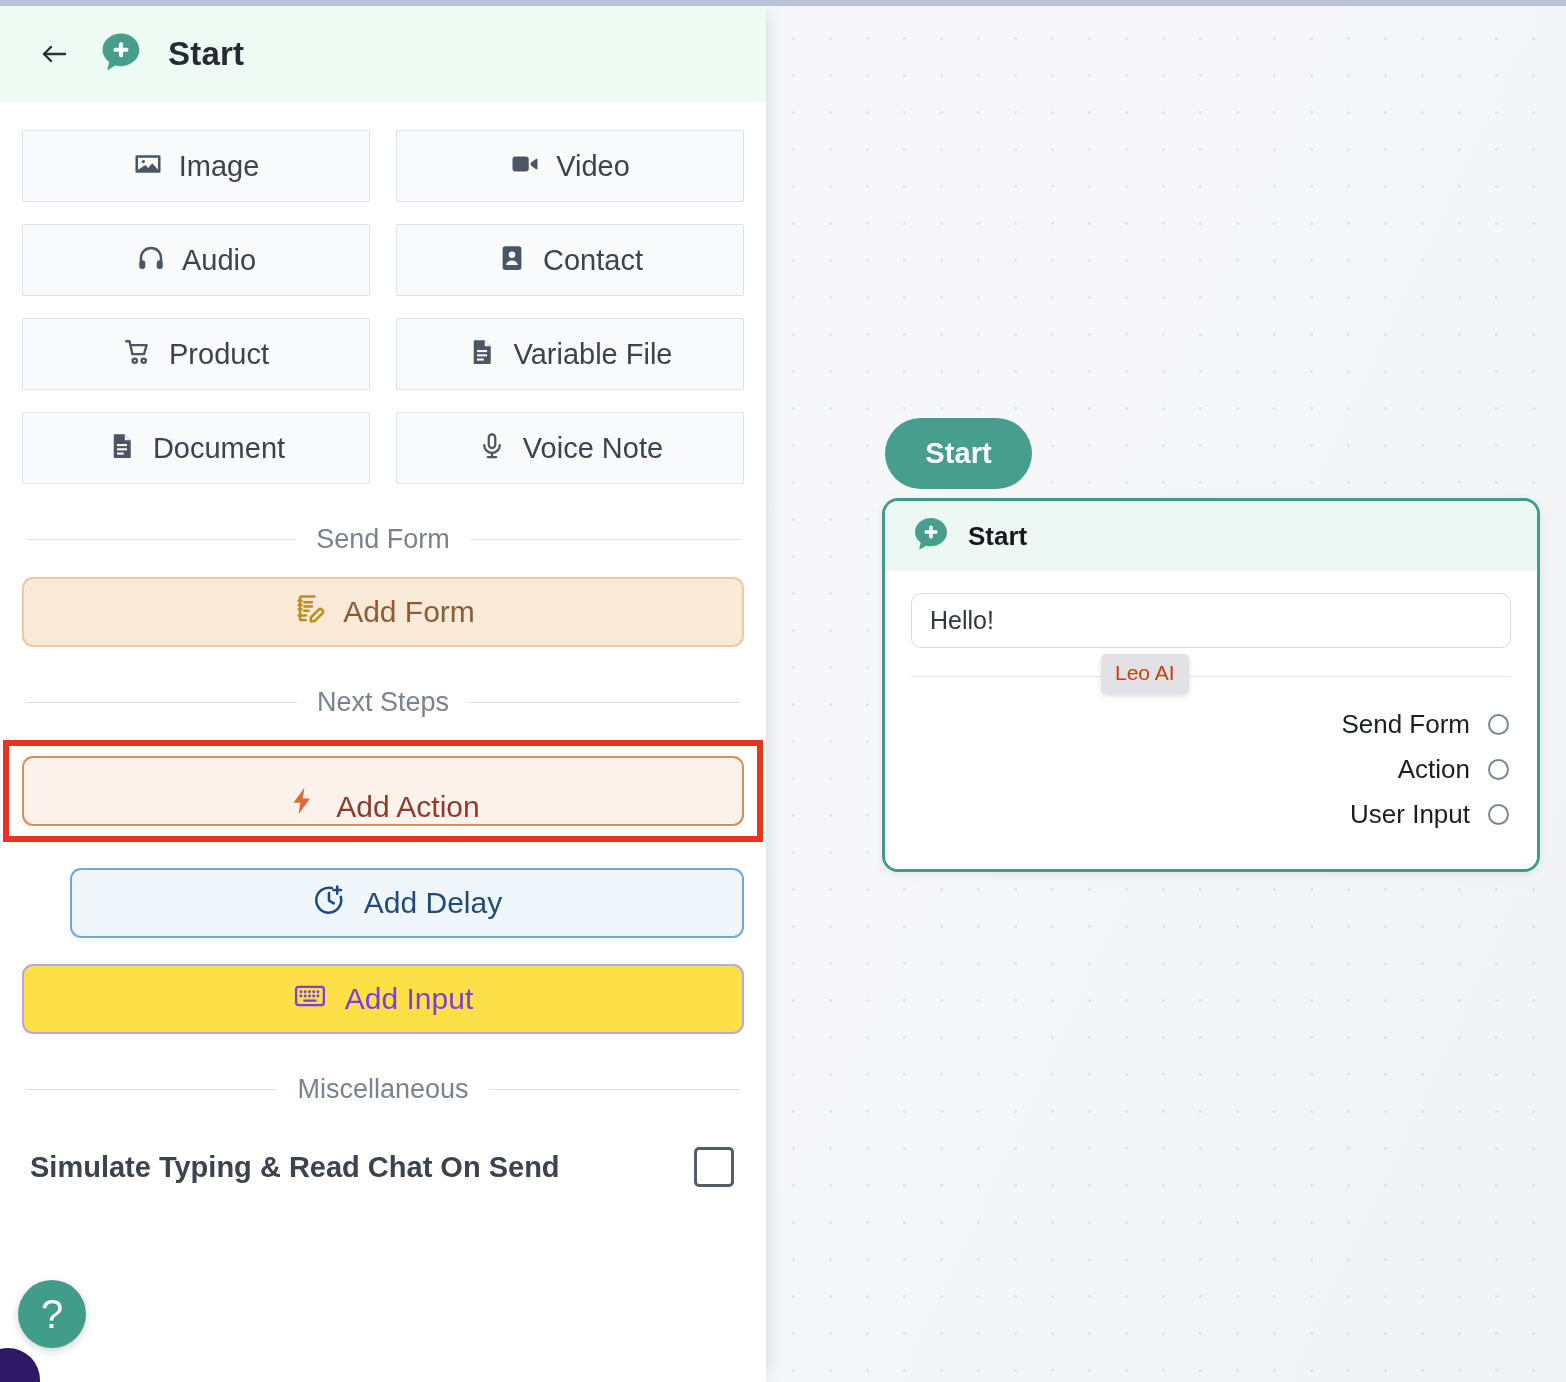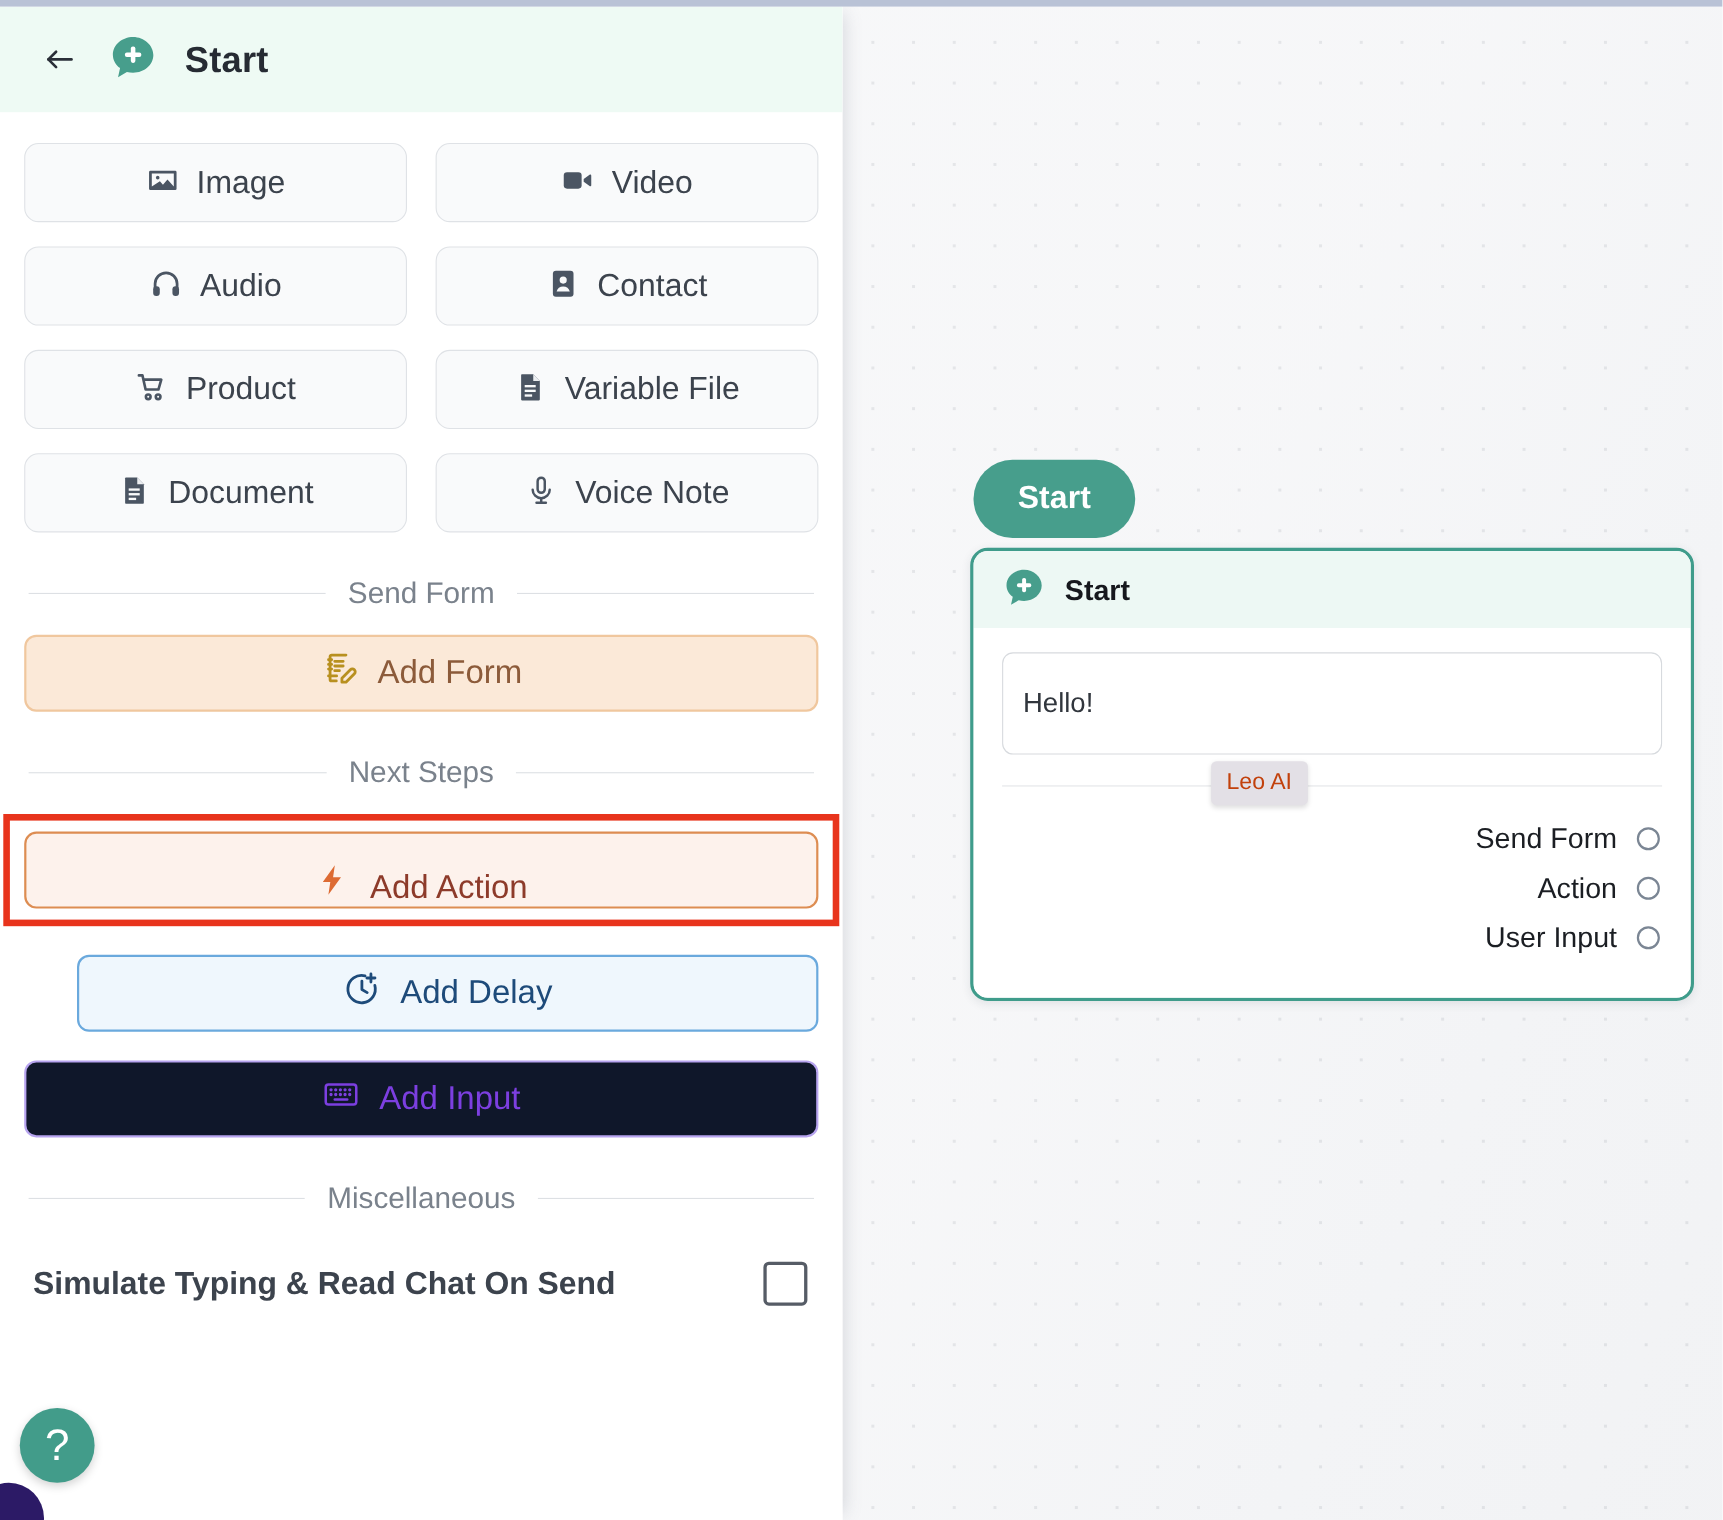--- a/index.html
+++ b/index.html
@@ -93,21 +93,21 @@
   .node-head-title {
     font-size: 26px;
     font-weight: 700;
     color: #16181d;
   }
   .node-body { padding: 22px 26px 22px 26px; background:#fff; }
 
   .msg-field {
     border: 1px solid #d7dade;
     border-radius: 10px;
-    height: 93px;
+    height: 55px;
     display: flex;
     align-items: center;
     padding: 0 18px;
     font-size: 25px;
     color: #31363d;
     background: #fff;
   }
 
   .node-divider-wrap {
     position: relative;
@@ -190,21 +190,21 @@
   
   .media-grid {
     display: grid;
     grid-template-columns: 1fr 1fr;
     column-gap: 26px;
     row-gap: 22px;
   }
   .media-btn {
     height: 72px;
     border: 1px solid #dfe2e6;
-    border-radius: 13px;
+    border-radius: 2px;
     background: #f9fafb;
     display: flex;
     align-items: center;
     justify-content: center;
     gap: 16px;
     cursor: pointer;
   }
   .media-btn .mlabel {
     font-size: 29px;
     color: #3c434d;
@@ -248,21 +248,21 @@
     color: #8d3b2a;
     align-items: flex-end;
   }
   .btn-delay {
     background: #eff7fd;
     border-color: #6aa9dd;
     color: #1e4b7a;
     margin-left: 48px;
   }
   .btn-input {
-    background: #0f172a;
+    background: #fde047;
     border-color: #b7a4ef;
     color: #7c3fe0;
   }
 
   
   .highlight-box {
     border: 6px solid #e8341c;
     padding: 10px 13px;
     margin: 0 -19px;
     background: transparent;

